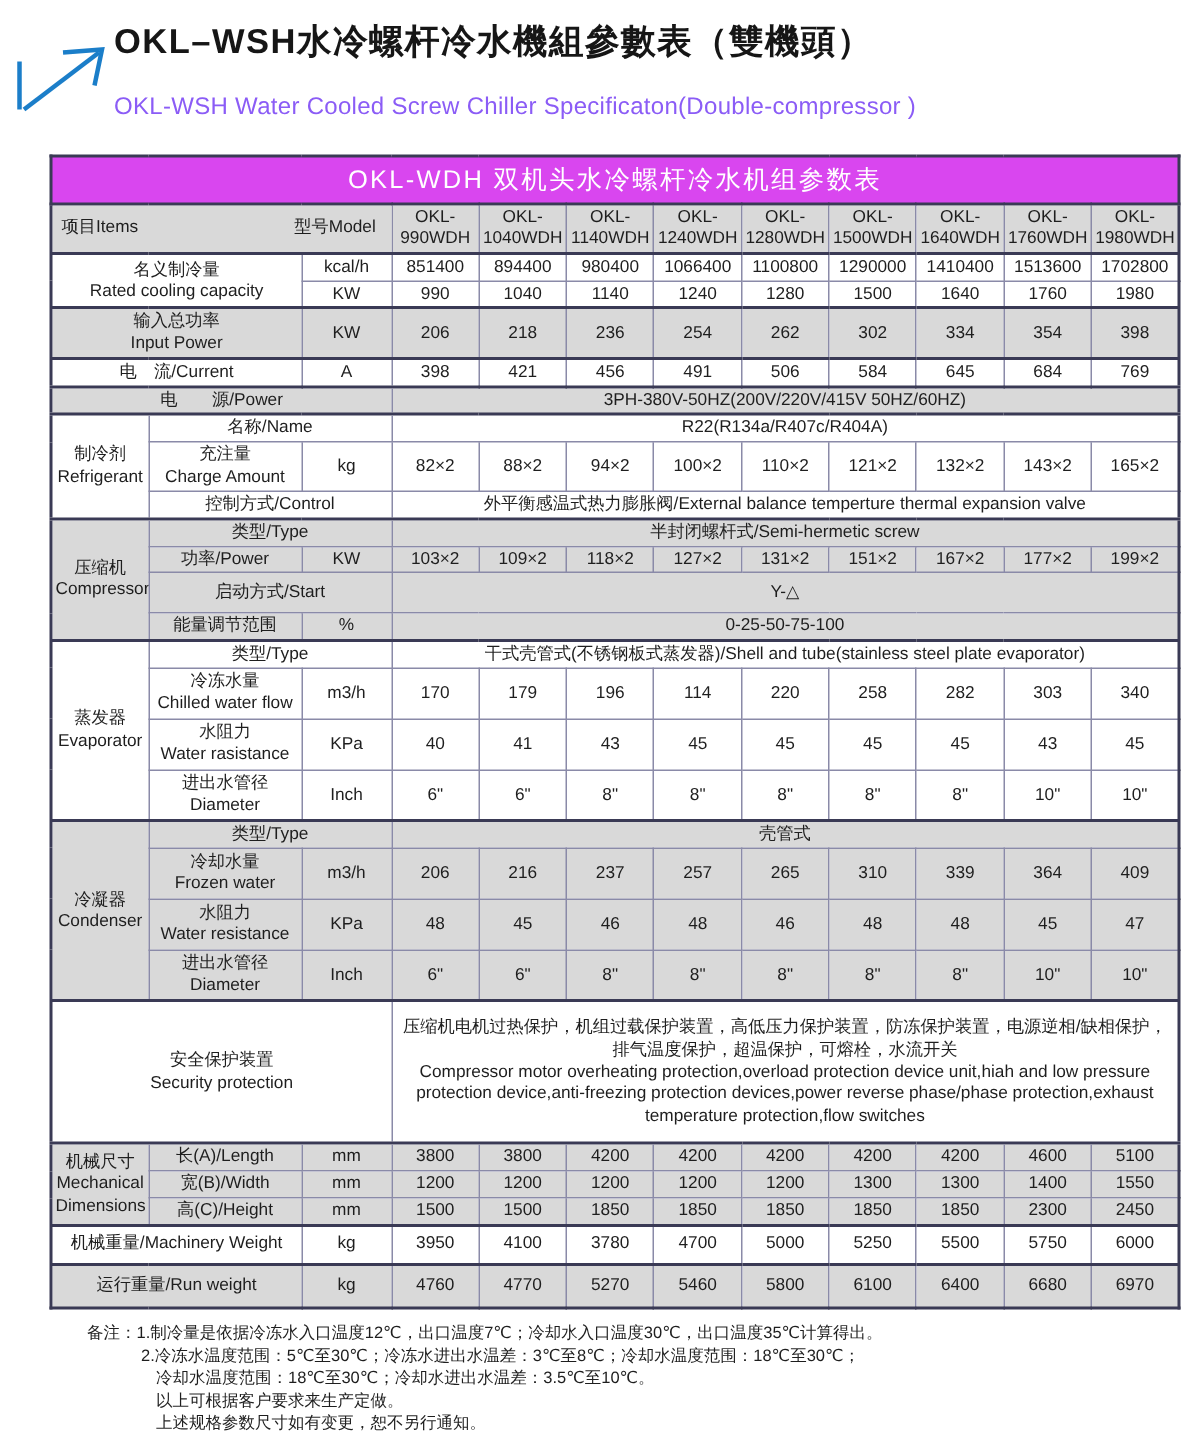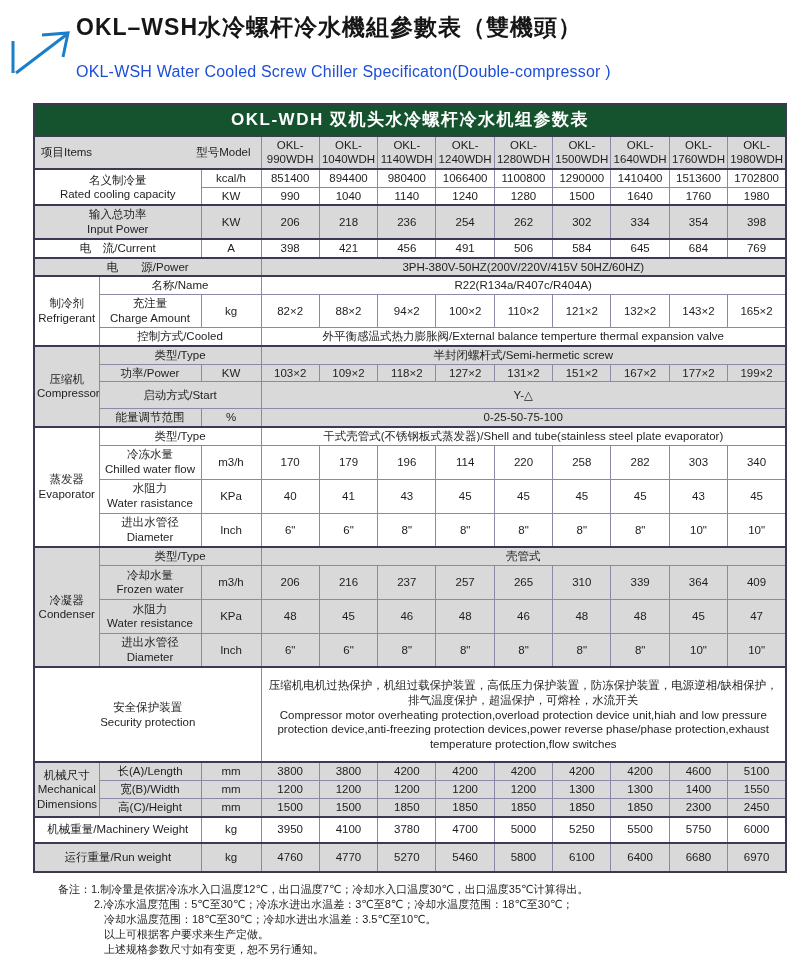--- a/index.html
+++ b/index.html
@@ -5,30 +5,30 @@
   html,body{margin:0;padding:0;background:#ffffff;}
   body{
     width:790px;height:960px;overflow:hidden;
     font-family:"Liberation Sans","DejaVu Sans",sans-serif;
     color:#222;
   }
   
   .page-header{display:flex;align-items:center;gap:0;padding:14px 0 0 8px;}
   .logo{flex:0 0 auto;margin-top:6px;}
   .title-zh{font-size:23px;font-weight:bold;color:#161616;letter-spacing:1px;line-height:1.2;}
-  .title-en{font-size:16px;color:#1d4ed8;margin-top:21px;letter-spacing:0.2px;}
+  .title-en{font-size:16px;color:#8b5cf6;margin-top:21px;letter-spacing:0.2px;}
   
   table.spec{
     border-collapse:collapse;table-layout:fixed;
     width:754px;margin:22px 0 0 33px;
     border:2px solid #3a3a55;
   }
   table.spec th{
-    background:#14532d;color:#ffffff;
-    font-size:17px;font-weight:bold;letter-spacing:1.5px;
+    background:#d946ef;color:#ffffff;
+    font-size:17px;font-weight:normal;letter-spacing:1.5px;
     height:30px;border:2px solid #3a3a55;padding:0;
   }
   table.spec td{
     border:1px solid #8a8aa8;
     text-align:center;vertical-align:middle;
     font-size:11.5px;line-height:1.28;color:#1e1e1e;
     padding:1px 2px;background:#ffffff;
     overflow:hidden;
   }
   tr.shade td{background:#d9d9d9;}
@@ -172,21 +172,21 @@
         <td class="val">88×2</td>
         <td class="val">94×2</td>
         <td class="val">100×2</td>
         <td class="val">110×2</td>
         <td class="val">121×2</td>
         <td class="val">132×2</td>
         <td class="val">143×2</td>
         <td class="val">165×2</td>
       </tr>
       <tr style="height: 18px;">
-        <td colspan="2" class="lbl">控制方式/Cooled</td>
+        <td colspan="2" class="lbl">控制方式/Control</td>
         <td colspan="9" class="val">外平衡感温式热力膨胀阀/External balance temperture thermal expansion valve</td>
       </tr>
       <tr class="shade thick" style="height: 17px;">
         <td rowspan="4" class="cat">压缩机<br>Compressor</td>
         <td colspan="2" class="lbl">类型/Type</td>
         <td colspan="9" class="val">半封闭螺杆式/Semi-hermetic screw</td>
       </tr>
       <tr class="shade" style="height: 17px;">
         <td class="lbl">功率/Power</td>
         <td class="unit">KW</td>

